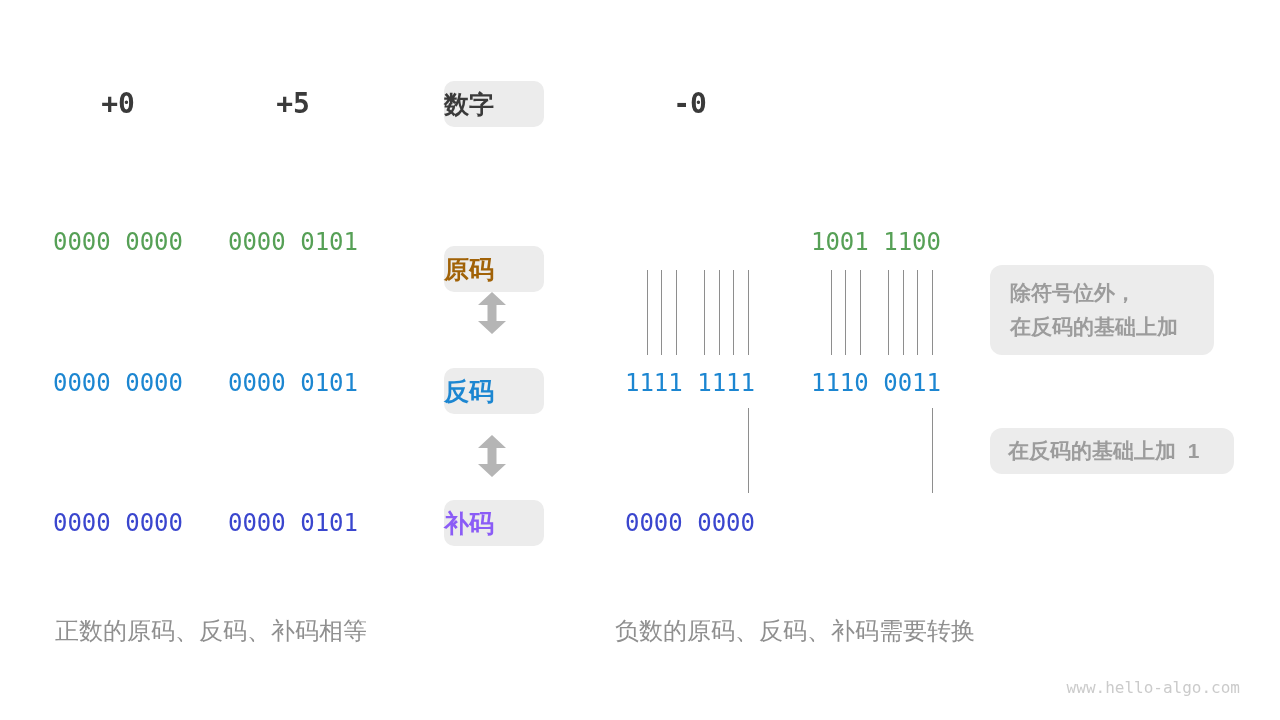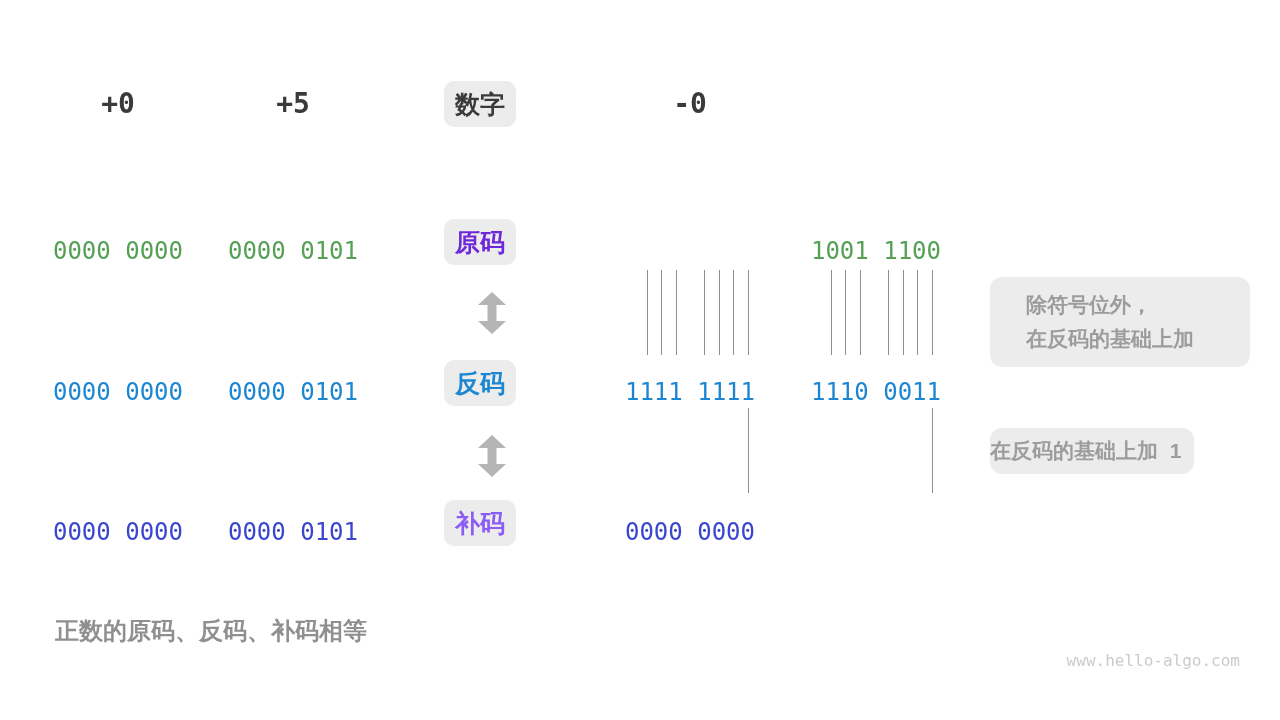--- a/index.html
+++ b/index.html
@@ -12,66 +12,66 @@
 
   
   .num-label {
     position:absolute; top:88px; width:200px; height:32px; line-height:32px;
     text-align:center; font-family:"DejaVu Sans Mono", monospace;
     font-weight:bold; font-size:28px; color:#3A3A3A;
   }
 
   
   .tag {
-    position:absolute; left:444px; width:72px; height:46px;
+    position:absolute; left:444px; width:100px; height:46px;
     background:#ECECEC; border-radius:10px;
-    text-align:center; line-height:46px;
+    text-align:left; line-height:46px;
     font-weight:bold; font-size:25px; color:#3A3A3A;
   }
 
   
   .bin {
     position:absolute; width:200px; height:30px; line-height:30px;
     text-align:center; font-family:"DejaVu Sans Mono", monospace;
-    font-size:24px; font-weight:500;margin-top:9px;
+    font-size:24px; font-weight:500;
   }
   .row-sign  { color:#56A056; }
   .row-ones  { color:#1C86D1; }
   .row-twos  { color:#3A46CE; }
 
-  .tag.row-sign { color:#6d28d9; }
-  .tag.row-ones { color:#1C86D1; }
+  .tag.row-sign { color:#a16207;margin-top:27px; }
+  .tag.row-ones { color:#1C86D1;margin-top:8px; }
   .tag.row-twos { color:#8b5cf6; }
 
   
   .vline { position:absolute; width:1px; background:#8E8E8E; }
   .vline.g1 { top:270px; height:85px; }
   .vline.g2 { top:408px; height:85px; }
 
   
   .arrow { position:absolute; left:478px; width:28px; height:42px; }
 
   
   .note {
     position:absolute; background:#ECECEC; border-radius:12px;
     color:#9C9C9C; font-weight:bold; font-size:21px;
   }
-  .note-invert { left:990px; top:277px; width:260px; height:90px; padding:11px 0 0 36px; line-height:34px; }
-  .note-addone { left:990px; top:428px; width:204px; height:46px; line-height:46px; white-space:pre; }
+  .note-invert { left:990px; top:265px; width:224px; height:90px; padding:11px 0 0 20px; line-height:34px; }
+  .note-addone { left:990px; top:428px; width:244px; height:46px; line-height:46px; padding-left:18px; white-space:pre; }
 
   
   .caption {
     position:absolute; top:616px; height:30px; line-height:30px;
-    font-size:24px; font-weight:bold; color:#8F8F8F;
+    font-size:24px; font-weight:normal; color:#8F8F8F;
   }
   .caption-pos { left:55px; }
   .caption-neg { left:615px; }
 
   .watermark {
-    position:absolute; top:651px; right:40px;
+    position:absolute; top:678px; right:40px;
     font-family:"DejaVu Sans Mono", monospace;
     font-size:16px; color:#CBCBCB;
   }
 </style>
 </head>
 <body>
 
 <div class="canvas">
 
   <div class="num-label" style="left:18px">+0</div>
@@ -122,16 +122,17 @@
   <div class="tag row-twos" style="top:500px">补码</div>
   <div class="bin row-twos" style="left:590px; top:508px">0000 0000</div>
 
   <div class="note note-invert">
     <div>除符号位外，</div>
     <div>在反码的基础上加</div>
   </div>
   <div class="note note-addone">在反码的基础上加  1</div>
 
   <div class="caption caption-pos">正数的原码、反码、补码相等</div>
+  <div class="caption caption-neg">负数的原码、反码、补码需要转换</div>
 
   <div class="watermark">www.hello-algo.com</div>
 
 </div>
 
 </body></html>

